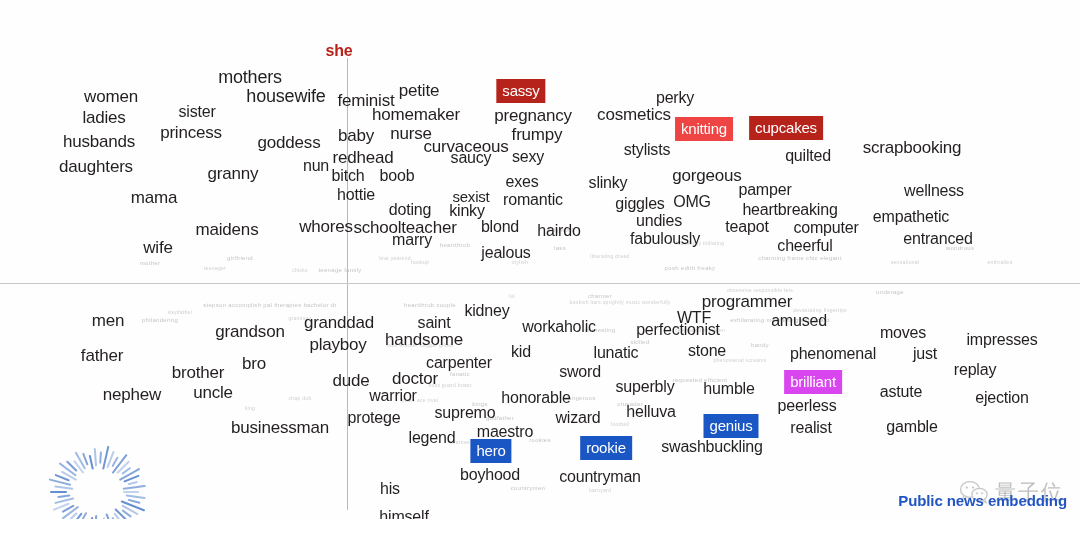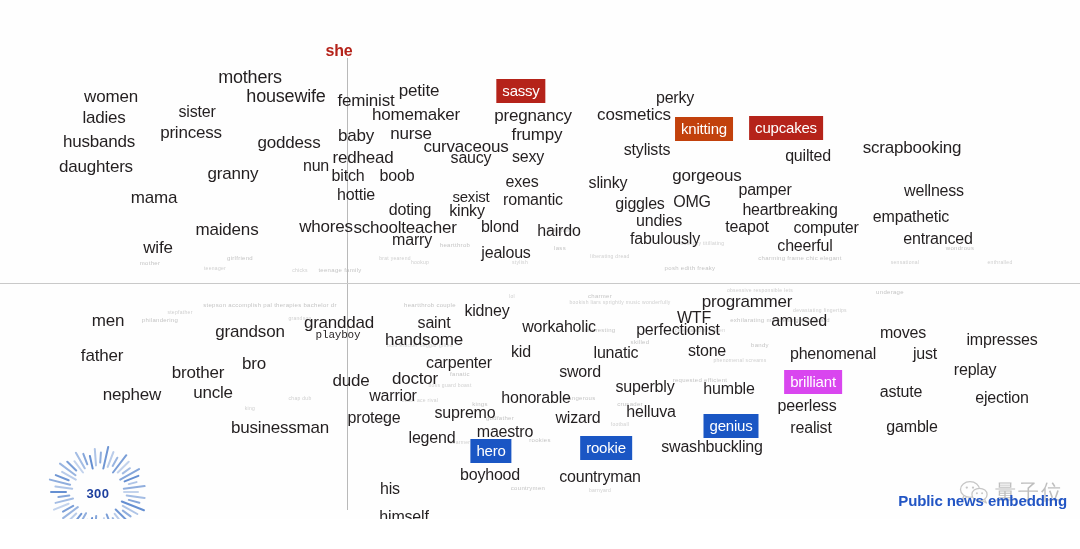--- a/index.html
+++ b/index.html
@@ -255,21 +255,21 @@
       <div class="w" style="left: 747px; top: 301px; font-size: 17px;">programmer</div>
       <div class="w" style="left: 434px; top: 323px; font-size: 16px;">saint</div>
       <div class="w" style="left: 559px; top: 327px; font-size: 16px;">workaholic</div>
       <div class="w" style="left: 694px; top: 318px; font-size: 16px;">WTF</div>
       <div class="w" style="left: 678px; top: 330px; font-size: 16px;">perfectionist</div>
       <div class="w" style="left: 799px; top: 321px; font-size: 16px;">amused</div>
       <div class="w" style="left: 903px; top: 333px; font-size: 16px;">moves</div>
       <div class="w" style="left: 1002px; top: 340px; font-size: 16px;">impresses</div>
       <div class="w" style="left: 102px; top: 355px; font-size: 17px;">father</div>
       <div class="w" style="left: 254px; top: 363px; font-size: 17px;">bro</div>
-      <div class="w" style="left: 338px; top: 335px; font-size: 11px; font-family: Liberation Mono, monospace;">playboy</div>
+      <div class="w" style="left: 338px; top: 344px; font-size: 17px;">playboy</div>
       <div class="w" style="left: 424px; top: 339px; font-size: 17px;">handsome</div>
       <div class="w" style="left: 459px; top: 363px; font-size: 16px;">carpenter</div>
       <div class="w" style="left: 521px; top: 352px; font-size: 16px;">kid</div>
       <div class="w" style="left: 616px; top: 353px; font-size: 16px;">lunatic</div>
       <div class="w" style="left: 707px; top: 351px; font-size: 16px;">stone</div>
       <div class="w" style="left: 833px; top: 354px; font-size: 16px;">phenomenal</div>
       <div class="w" style="left: 925px; top: 354px; font-size: 16px;">just</div>
       <div class="w" style="left: 975px; top: 370px; font-size: 16px;">replay</div>
       <div class="w" style="left: 198px; top: 372px; font-size: 17px;">brother</div>
       <div class="w" style="left: 351px; top: 380px; font-size: 17px;">dude</div>
@@ -294,21 +294,21 @@
       <div class="w" style="left: 432px; top: 438px; font-size: 16px;">legend</div>
       <div class="w" style="left: 505px; top: 432px; font-size: 16px;">maestro</div>
       <div class="w" style="left: 712px; top: 447px; font-size: 16px;">swashbuckling</div>
       <div class="w" style="left: 490px; top: 475px; font-size: 16px;">boyhood</div>
       <div class="w" style="left: 600px; top: 477px; font-size: 16px;">countryman</div>
       <div class="w" style="left: 390px; top: 489px; font-size: 16px;">his</div>
       <div class="w" style="left: 404px; top: 517px; font-size: 16px;">himself</div>
     </div>
   <div id="chip-layer">
       <div class="chip red" style="left: 521px; top: 91px; font-size: 15px; background: rgb(181, 35, 26);">sassy</div>
-      <div class="chip red" style="left: 704px; top: 129px; font-size: 15px; background: #c2410c;">knitting</div>
+      <div class="chip red" style="left: 704px; top: 129px; font-size: 15px; background: #ef4444;">knitting</div>
       <div class="chip red" style="left: 786px; top: 128px; font-size: 15px; background: rgb(181, 35, 26);">cupcakes</div>
       <div class="chip blue" style="left: 813px; top: 382px; font-size: 15px; background: #d946ef;">brilliant</div>
       <div class="chip blue" style="left: 731px; top: 426px; font-size: 15px; background: rgb(26, 86, 196);">genius</div>
       <div class="chip blue" style="left: 491px; top: 451px; font-size: 15px; background: rgb(26, 86, 196);">hero</div>
       <div class="chip blue" style="left: 606px; top: 448px; font-size: 15px; background: rgb(26, 86, 196);">rookie</div>
     </div>
 
   <div id="logo">
     <svg width="180" height="105" viewBox="0 0 180 105" aria-hidden="true">
       <g id="rays" stroke="#3a6fc4" stroke-width="2" stroke-linecap="round" opacity="0.85">
@@ -353,21 +353,20 @@
           <line x1="104.7" y1="25.9" x2="109.3" y2="17.7" opacity="0.60"></line>
           <line x1="105.0" y1="32.5" x2="118.3" y2="15.2" opacity="0.79"></line>
           <line x1="109.8" y1="32.5" x2="120.7" y2="21.7" opacity="0.35"></line>
           <line x1="114.8" y1="33.4" x2="121.8" y2="28.2" opacity="0.54"></line>
           <line x1="112.2" y1="39.6" x2="131.0" y2="29.1" opacity="0.72"></line>
           <line x1="116.6" y1="41.4" x2="130.4" y2="35.9" opacity="0.91"></line>
           <line x1="120.8" y1="44.1" x2="128.5" y2="42.1" opacity="0.47"></line>
           <line x1="115.8" y1="48.7" x2="136.6" y2="46.1" opacity="0.66"></line>
         </g>
     </svg>
-    <div class="logo-text logo-300">300</div>
   </div>
 
   <div id="watermark">
     <svg width="30" height="24" viewBox="0 0 30 24">
       <ellipse cx="11" cy="9.5" rx="9.5" ry="7.8" fill="none" stroke="#9a9a9a" stroke-width="1.3"></ellipse>
       <path d="M5 15.5 L3 20 L7.6 17.4" fill="none" stroke="#9a9a9a" stroke-width="1.3" stroke-linejoin="round"></path>
       <circle cx="7.8" cy="7.6" r="1.15" fill="#9a9a9a"></circle>
       <circle cx="14" cy="7.6" r="1.15" fill="#9a9a9a"></circle>
       <ellipse cx="20.5" cy="14.5" rx="7.6" ry="6.2" fill="#fdfdfd" stroke="#9a9a9a" stroke-width="1.3"></ellipse>
       <path d="M25.5 19.2 L27.4 23 L23.4 20.9" fill="none" stroke="#9a9a9a" stroke-width="1.3" stroke-linejoin="round"></path>

